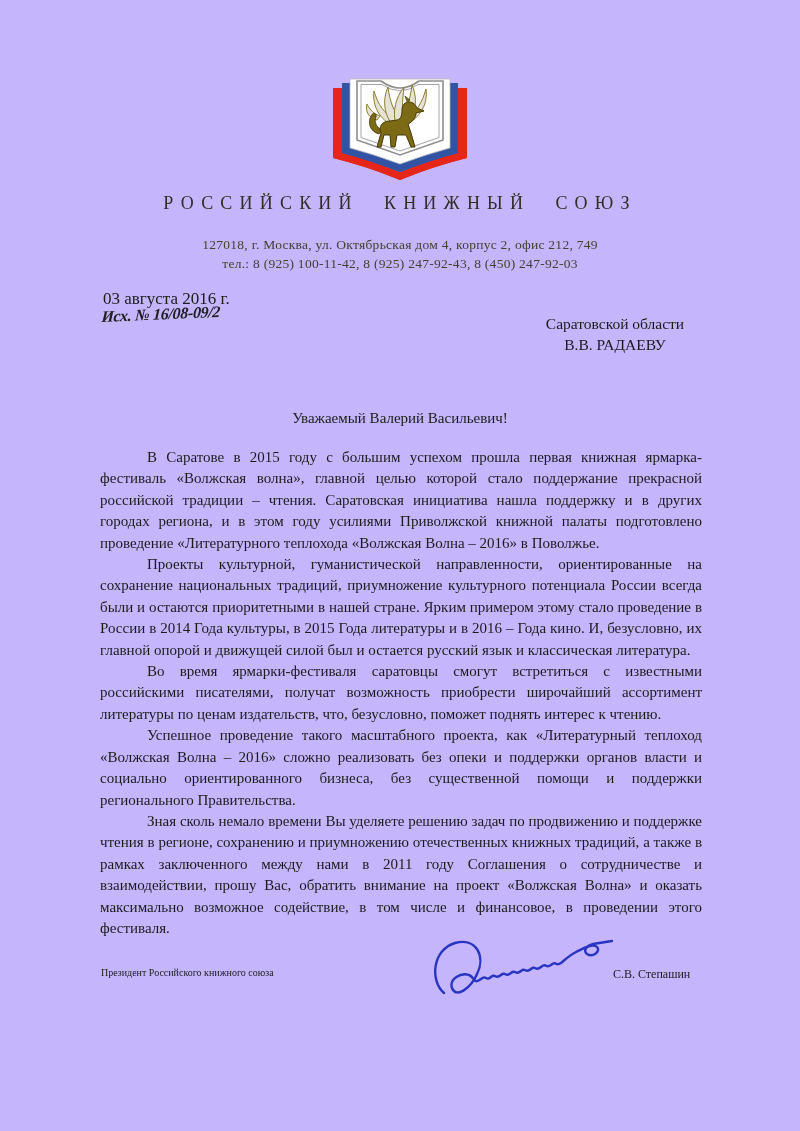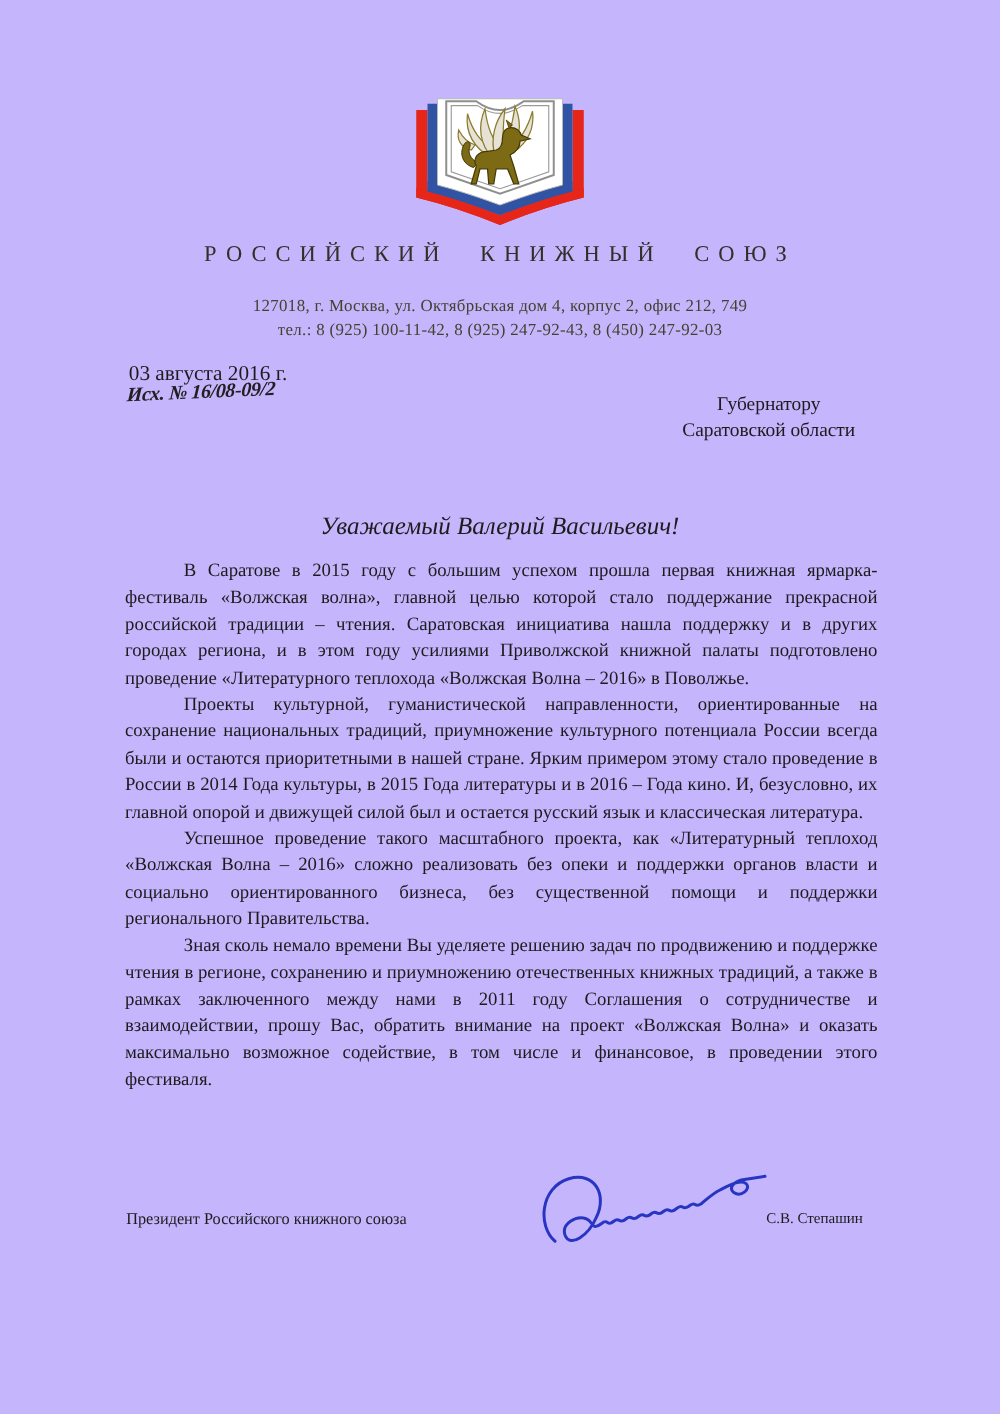--- a/index.html
+++ b/index.html
@@ -52,37 +52,36 @@
   .recipient{
     position:absolute;left:520px;top:313px;width:190px;
     text-align:center;
     font-size:15.5px;
     line-height:21px;
   }
   
   .salutation{
     position:absolute;left:0;top:410px;width:800px;
     text-align:center;
-    font-size:20px;
-    font-style:italic;
+    font-size:15px;
   }
   .body-text{
     position:absolute;left:100px;top:447px;width:602px;
     font-size:15px;
     line-height:21.4px;
     text-align:justify;
   }
   .body-text p{
     margin:0;
     text-indent:47px;
   }
   
   .sig-title{
     position:absolute;left:101px;top:967px;
-    font-size:13px;
+    font-size:10px;
   }
   .sig-svg{
     position:absolute;left:428px;top:935px;
   }
   .sig-name{
     position:absolute;left:613px;top:967px;
     font-size:12px;
   }
 </style>
 </head>
@@ -126,29 +125,30 @@
 
   <div class="org-name">РОССИЙСКИЙ КНИЖНЫЙ СОЮЗ</div>
 
   <div class="lh-line lh-address">127018, г. Москва, ул. Октябрьская дом 4, корпус 2, офис 212,  749</div>
   <div class="lh-line lh-phone">тел.: 8 (925) 100-11-42, 8 (925) 247-92-43, 8 (450) 247-92-03</div>
 
   <div class="date-line">03 августа 2016 г.</div>
   <div class="ref-handwritten">Исх. № 16/08-09/2</div>
 
   <div class="recipient">
-    <div>Губернатору</div>
     <div>Саратовской области</div>
+    <div>В.В. РАДАЕВУ</div>
   </div>
 
   <div class="salutation">Уважаемый Валерий Васильевич!</div>
 
   <div class="body-text">
     <p>В Саратове в 2015 году с большим успехом прошла первая книжная ярмарка-фестиваль «Волжская волна», главной целью которой стало поддержание прекрасной российской традиции – чтения. Саратовская инициатива нашла поддержку и в других городах региона, и в этом году усилиями Приволжской книжной палаты подготовлено проведение «Литературного теплохода «Волжская Волна – 2016» в Поволжье.</p>
     <p>Проекты культурной, гуманистической направленности, ориентированные на сохранение национальных традиций, приумножение культурного потенциала России всегда были и остаются приоритетными в нашей стране. Ярким примером этому стало проведение в России в 2014 Года культуры, в 2015 Года литературы и в 2016 – Года кино. И, безусловно, их главной опорой и движущей силой был и остается русский язык и классическая литература.</p>
+    <p>Во время ярмарки-фестиваля саратовцы смогут встретиться с известными российскими писателями, получат возможность приобрести широчайший ассортимент литературы по ценам издательств, что, безусловно, поможет поднять интерес к чтению.</p>
     <p>Успешное проведение такого масштабного проекта, как «Литературный теплоход «Волжская Волна – 2016» сложно реализовать без опеки и поддержки органов власти и социально ориентированного бизнеса, без существенной помощи и поддержки регионального Правительства.</p>
     <p>Зная сколь немало времени Вы уделяете решению задач по продвижению и поддержке чтения в регионе, сохранению и приумножению отечественных книжных традиций, а также в рамках заключенного между нами в 2011 году Соглашения о сотрудничестве и взаимодействии, прошу Вас, обратить внимание на проект «Волжская Волна» и оказать максимально возможное содействие, в том числе и финансовое, в проведении этого фестиваля.</p>
   </div>
 
   <div class="sig-title">Президент Российского книжного союза</div>
 
   <svg class="sig-svg" width="190" height="70" viewBox="0 0 190 70" aria-hidden="true">
     <path d="M16,58
              C2,46 4,15 27,8
              C48,2 58,21 49,39

